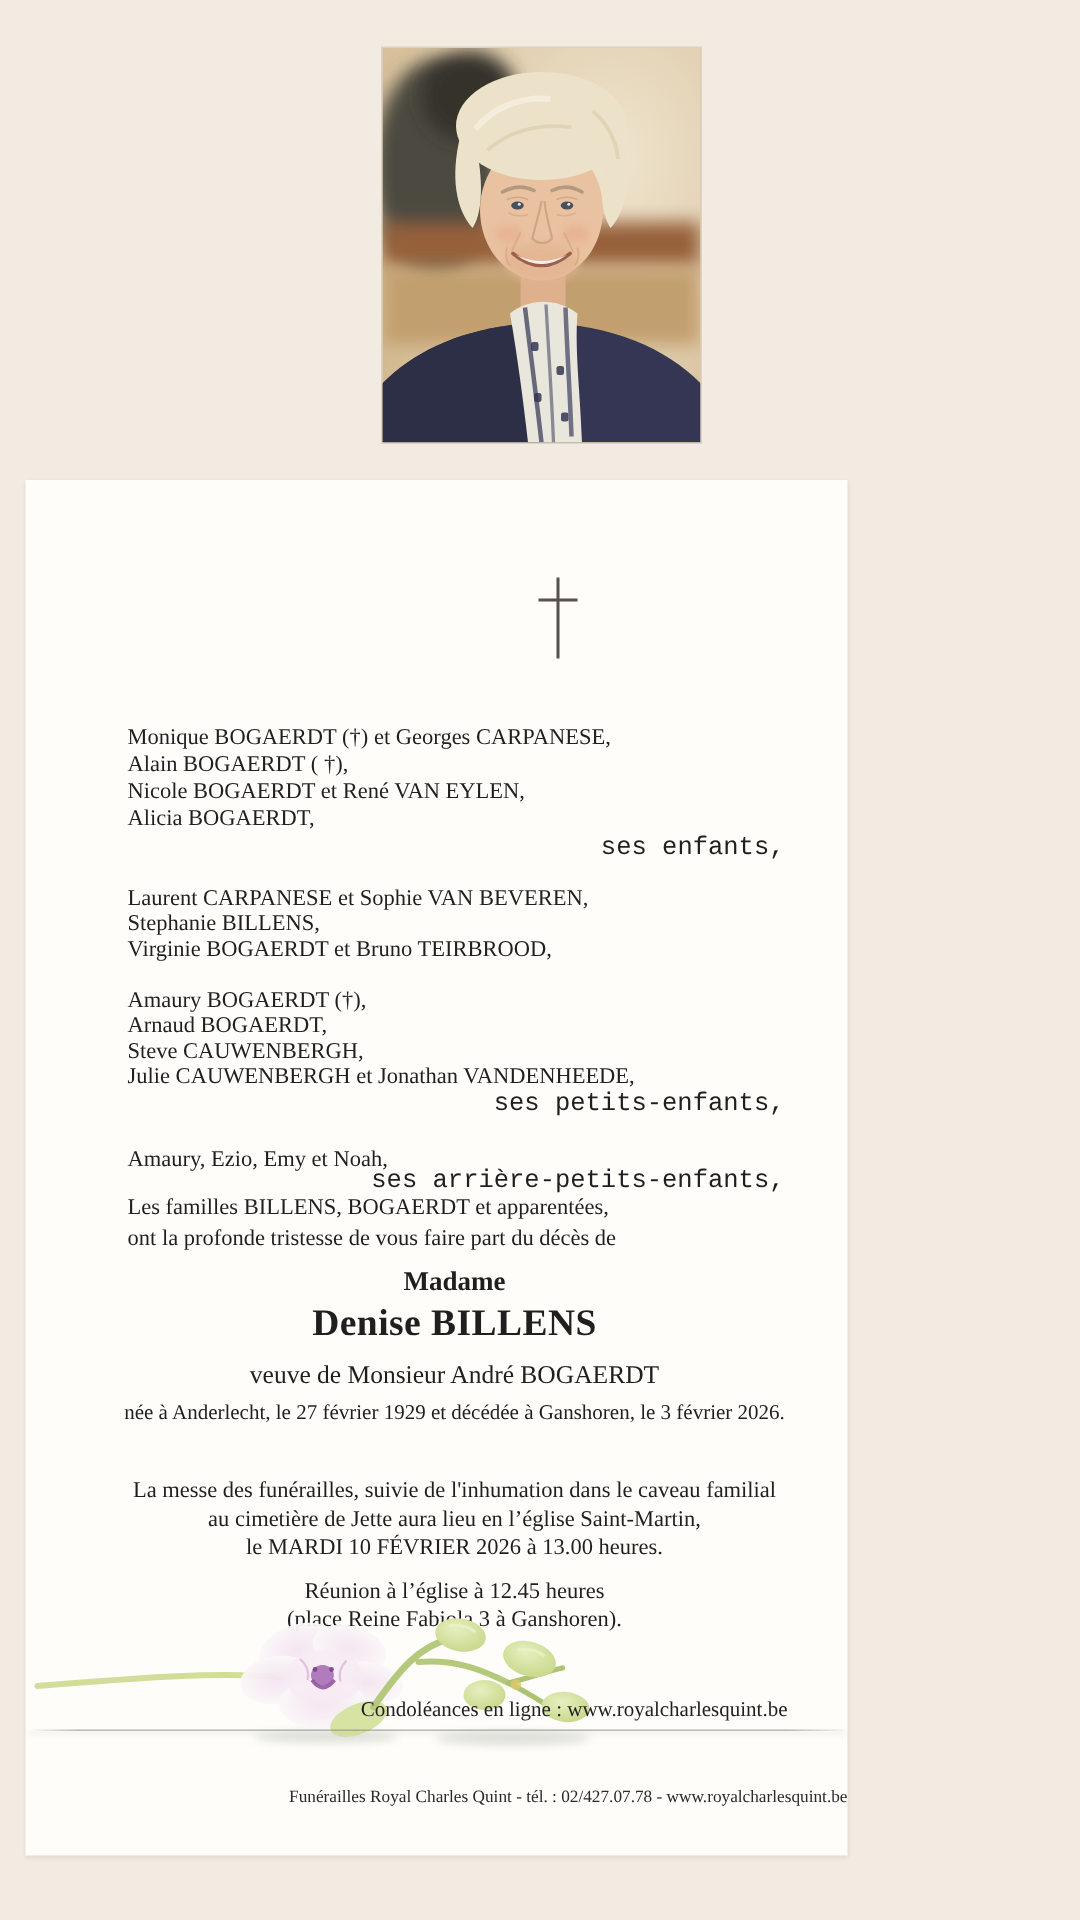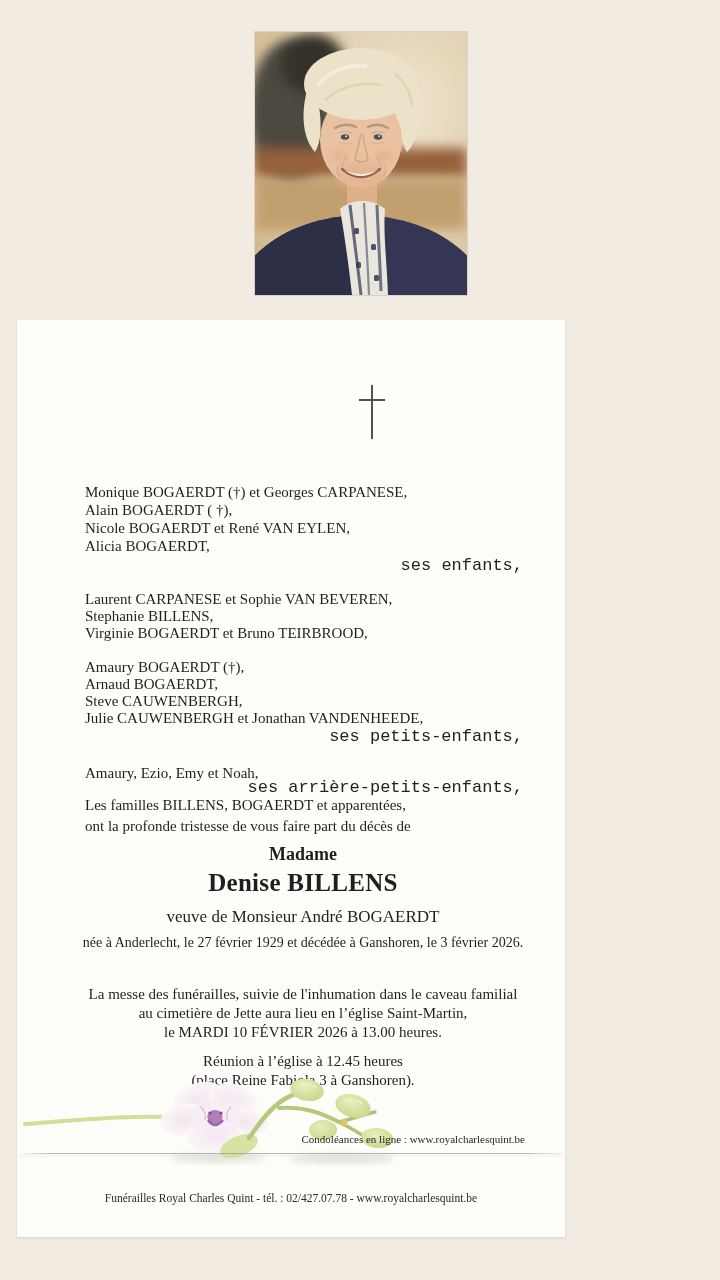--- a/index.html
+++ b/index.html
@@ -26,29 +26,29 @@
   .cross .v { position:absolute; left:17px; top:3px; width:2px; height:54px; background:#55524e; }
   .cross .h { position:absolute; left:5px; top:17px; width:26px; height:2px; background:#55524e; }
   .nameline { position:absolute; left:68px; font-size:15px; white-space:nowrap; line-height:16px; }
   .caption  { position:absolute; right:42px; font-size:17px; white-space:nowrap;font-family:Liberation Mono, monospace; }
   .centered { position:absolute; left:0; right:-24px; text-align:center; }
   .title-madame { font-size:18px; font-weight:bold; }
   .title-name   { font-size:25px; font-weight:bold; letter-spacing:.3px; }
   .widow-line   { font-size:17px; }
   .dates-line   { font-size:14px; }
   .ceremony-line{ font-size:15px; line-height:19px; }
-  .condolences  { position:absolute; right:40px; top:813px; font-size:11px; white-space:nowrap; }
+  .condolences  { position:absolute; right:40px; top:813px; font-size:14px; white-space:nowrap; }
   .surface-line {
     position:absolute; left:2px; right:2px; top:833px; height:1px;
     background:linear-gradient(to right, rgba(150,148,145,0), rgba(130,128,125,.55) 6%, rgba(130,128,125,.55) 93%, rgba(150,148,145,.1));
     box-shadow:0 2px 3px rgba(150,150,150,.25);
   }
   .orchid { position:absolute; left:0px; top:756px; width:400px; height:92px; }
   .orchid svg { display:block; width:100%; height:100%; }
-  .footer-line { position:absolute; left:0; right:0; top:872px; text-align:center; font-size:11.5px; color:#2a2a2a; }
+  .footer-line { position:absolute; left:0; right:0; top:872px; text-align:right; font-size:11.5px; color:#2a2a2a; }
 </style>
 </head>
 <body>
 
 <div>
 
   <div class="portrait">
     <svg viewBox="0 0 212 263">
       <defs>
         <filter id="b6" x="-40%" y="-40%" width="180%" height="180%">

